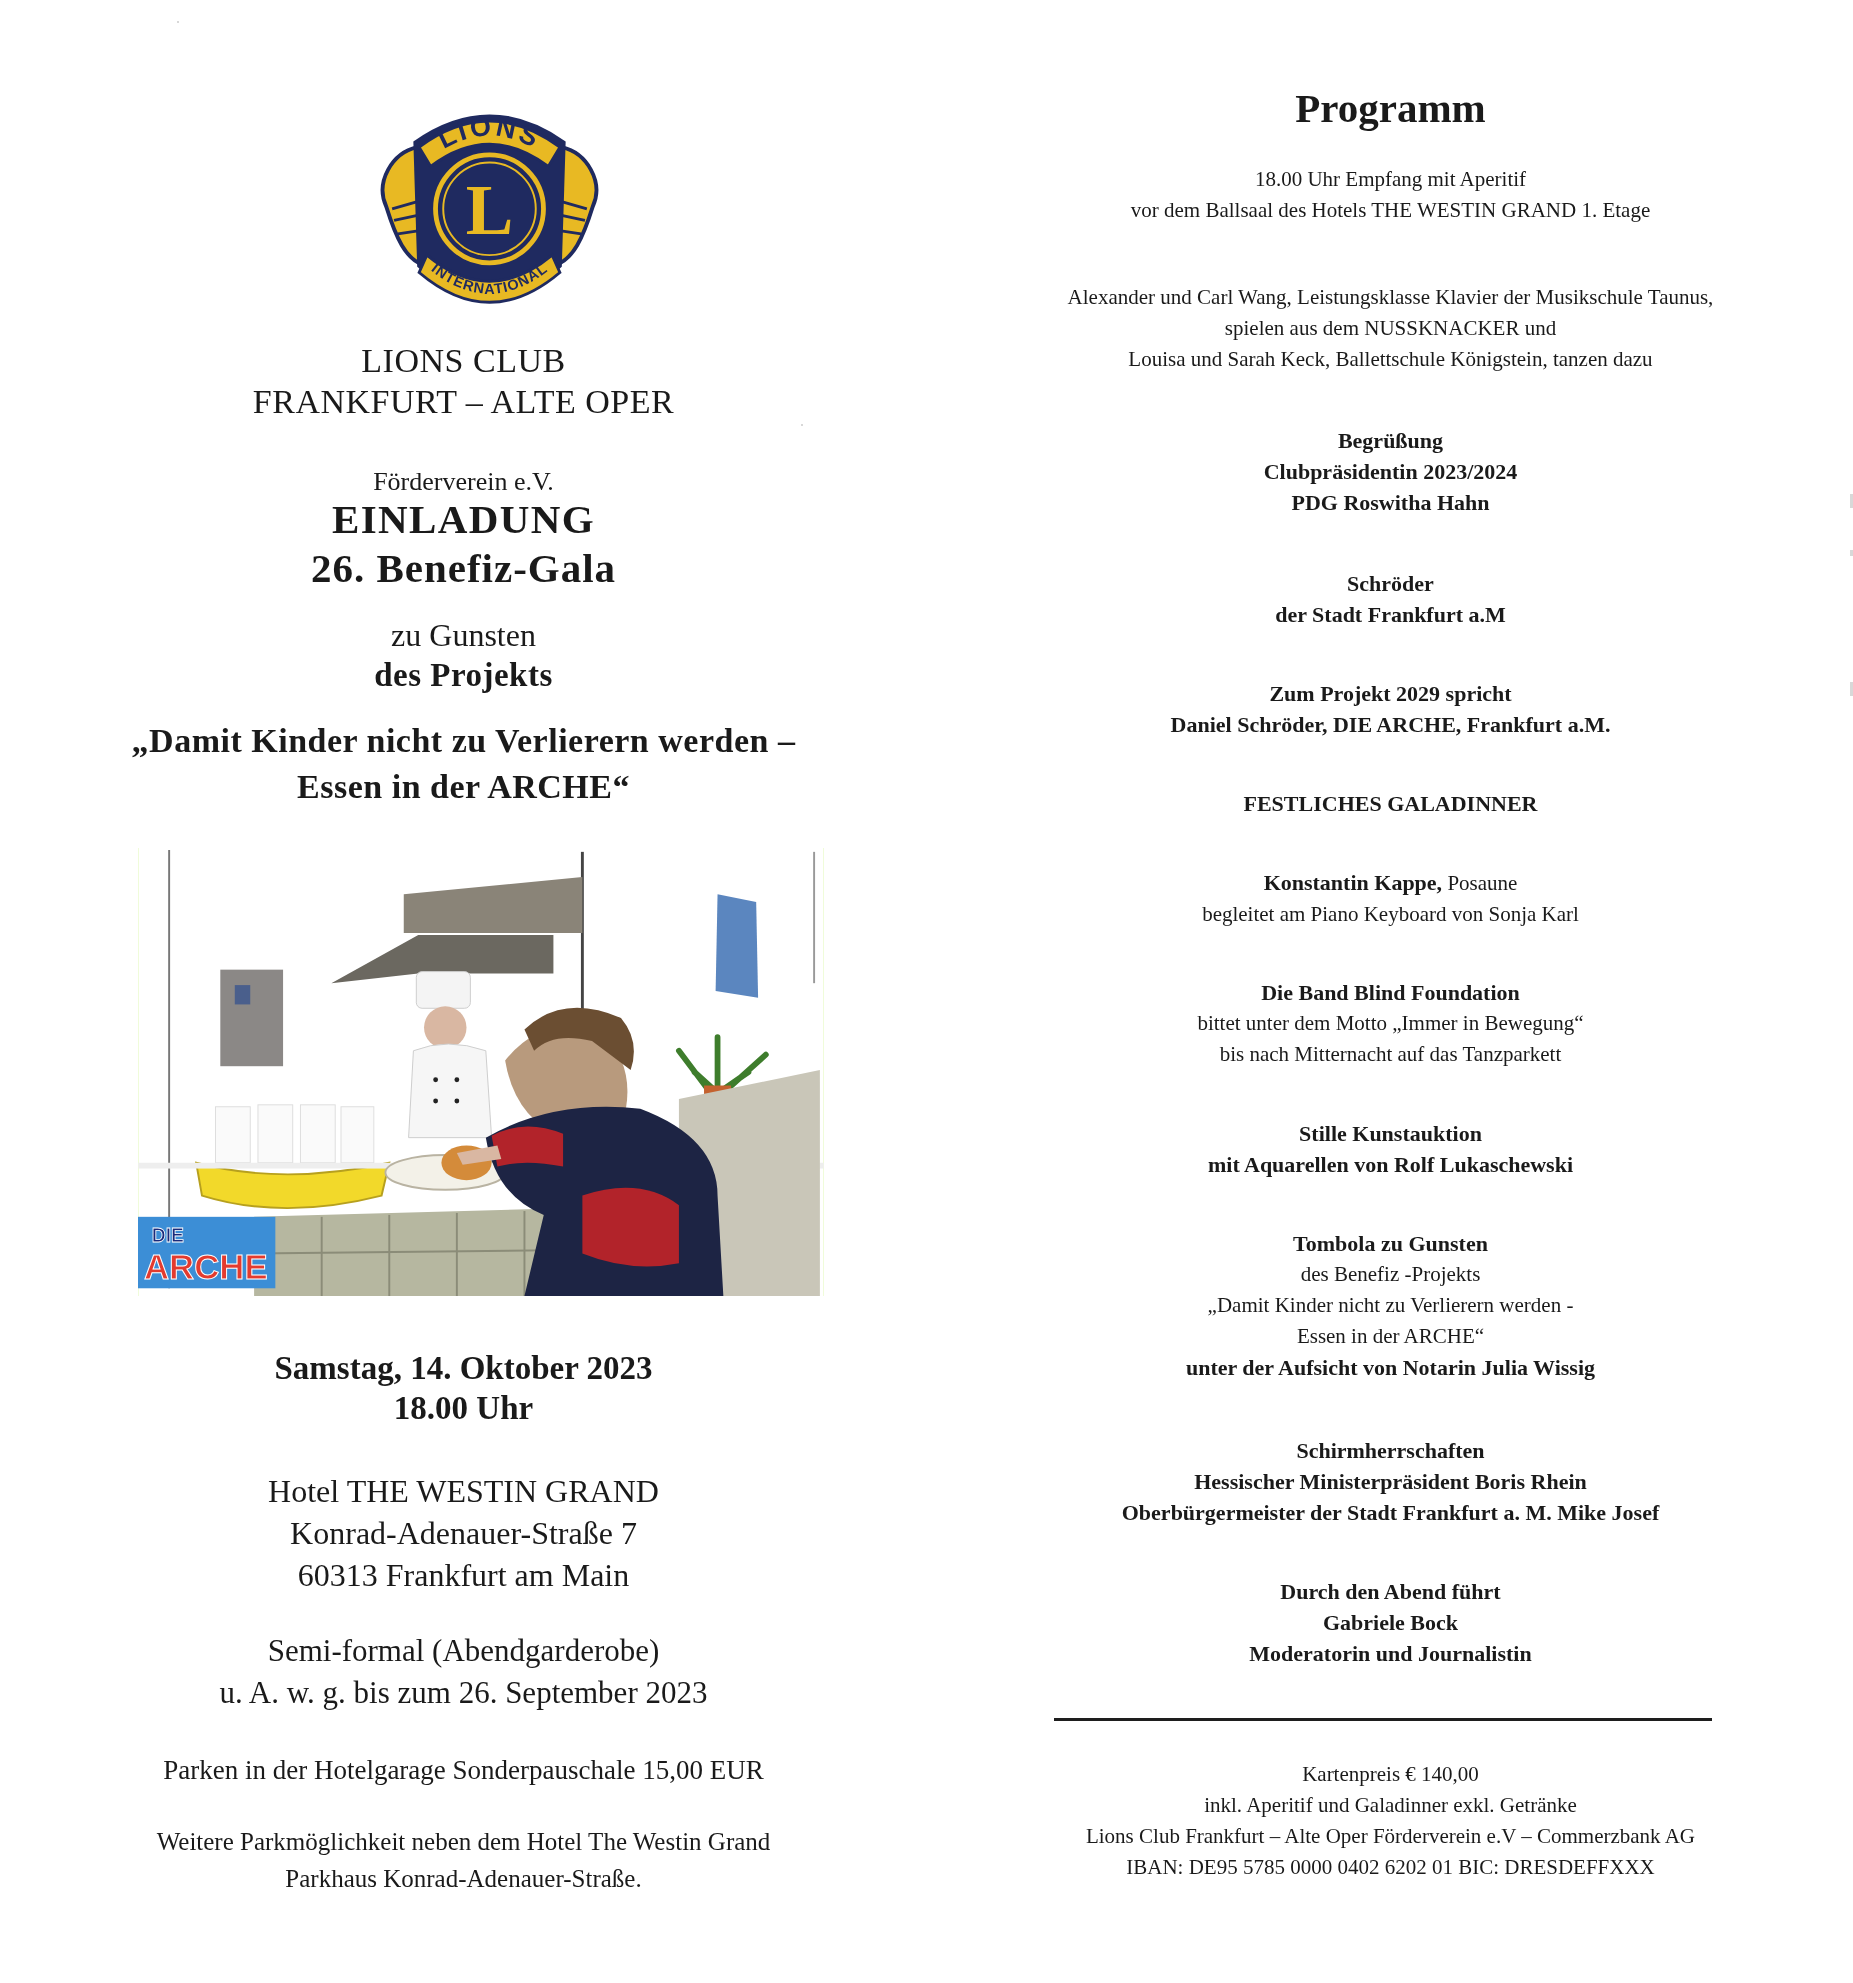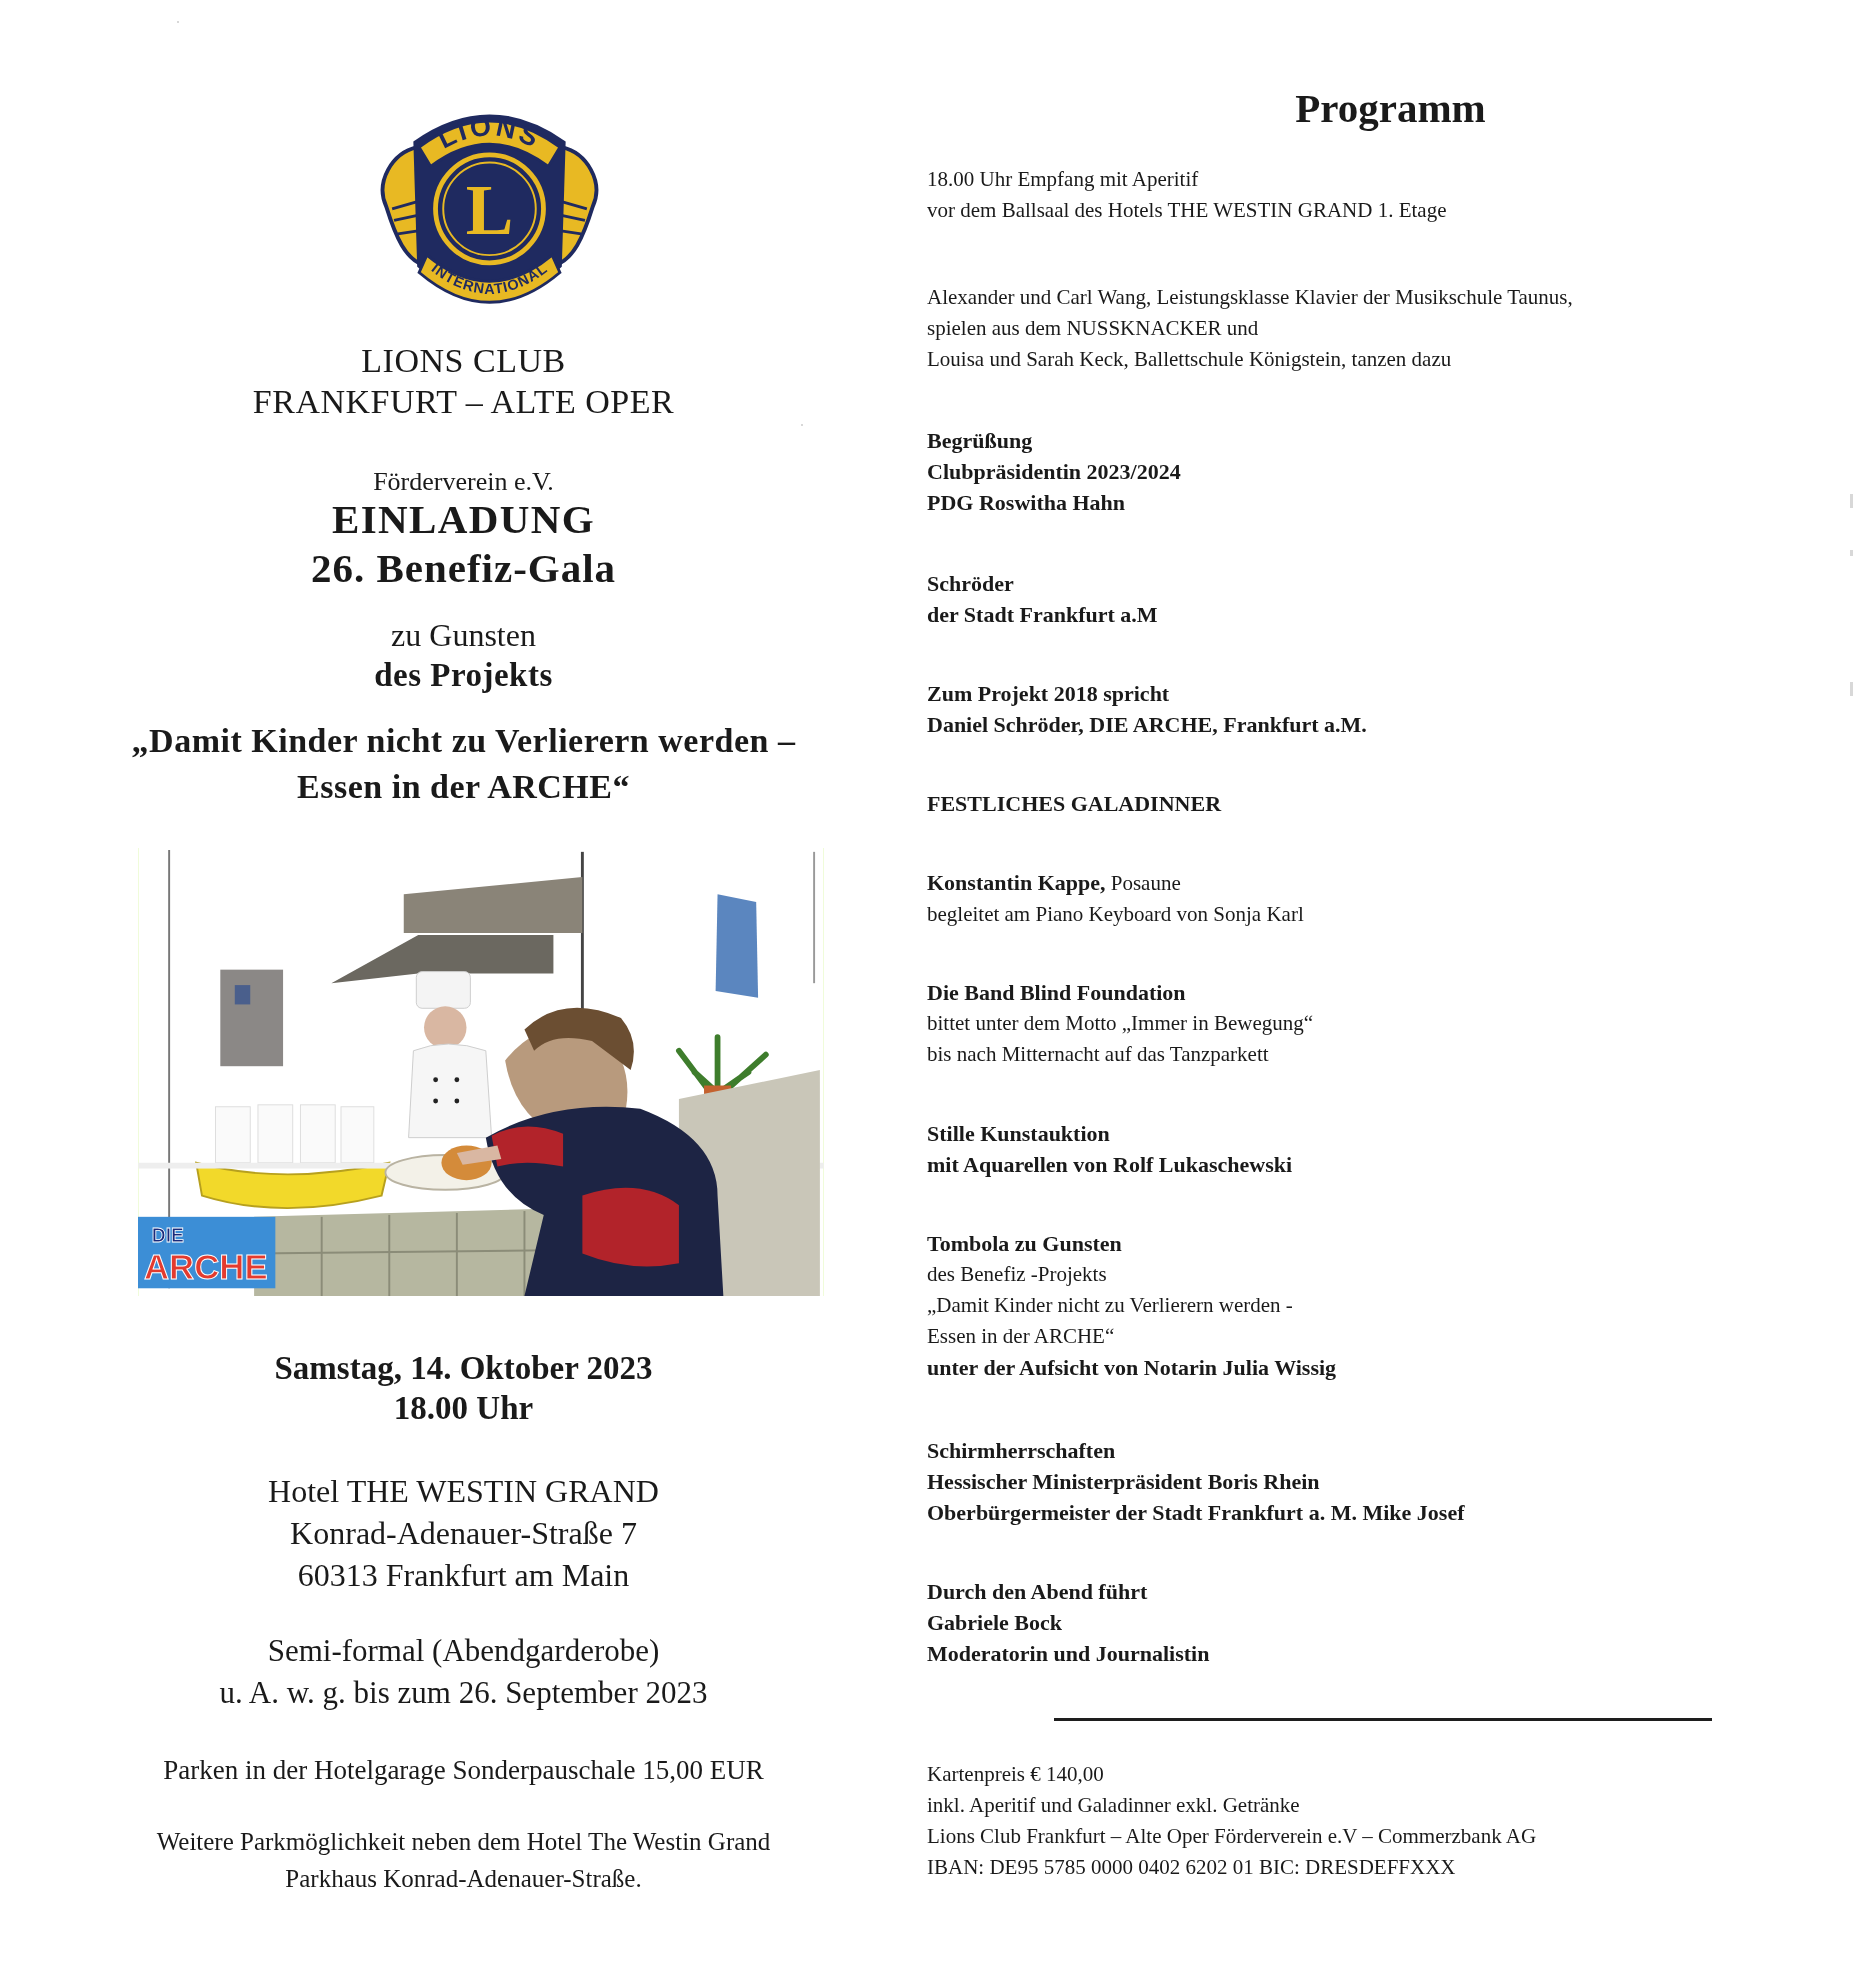--- a/index.html
+++ b/index.html
@@ -35,21 +35,21 @@
     .dress { top: 1630px; font-size: 31px; line-height: 42px; }
 
     .parking { top: 1753px; font-size: 27px; line-height: 35px; }
     .parking2 { top: 1823px; font-size: 25px; line-height: 37px; }
 
     
     .prog-title { top: 83px; font-size: 41px; line-height: 50px; font-weight: bold; }
 
     .r-normal { font-size: 21px; line-height: 31px; }
     .r-bold { font-size: 22px; line-height: 31px; font-weight: bold; }
-    .r-block { position: absolute; left: 0; right: 0; text-align: left; }
+    .r-block { position: absolute; left: 0; right: 0; text-align: center; }
     .r-block div { white-space: nowrap; }
 
     .divider { position: absolute; left: 1054px; top: 1718px; width: 658px; height: 2.9px; background: #1e1e1e; }
 
     .scan-mark { position: absolute; background: #d8d8d8; }
   </style>
 </head>
 <body>
 
 <div class="page page-left">
@@ -200,21 +200,21 @@
     <div>Clubpräsidentin 2023/2024</div>
     <div>PDG Roswitha Hahn</div>
   </div>
 
   <div class="r-block r-bold" style="top:568px;">
     <div>Schröder</div>
     <div>der Stadt Frankfurt a.M</div>
   </div>
 
   <div class="r-block r-bold" style="top:678px;">
-    <div>Zum Projekt 2018 spricht</div>
+    <div>Zum Projekt 2029 spricht</div>
     <div>Daniel Schröder, DIE ARCHE, Frankfurt a.M.</div>
   </div>
 
   <div class="r-block r-bold" style="top:788px;">
     <div>FESTLICHES GALADINNER</div>
   </div>
 
   <div class="r-block" style="top:977px;">
     <div class="r-bold">Die Band Blind Foundation</div>
     <div class="r-normal">bittet unter dem Motto „Immer in Bewegung“</div>

